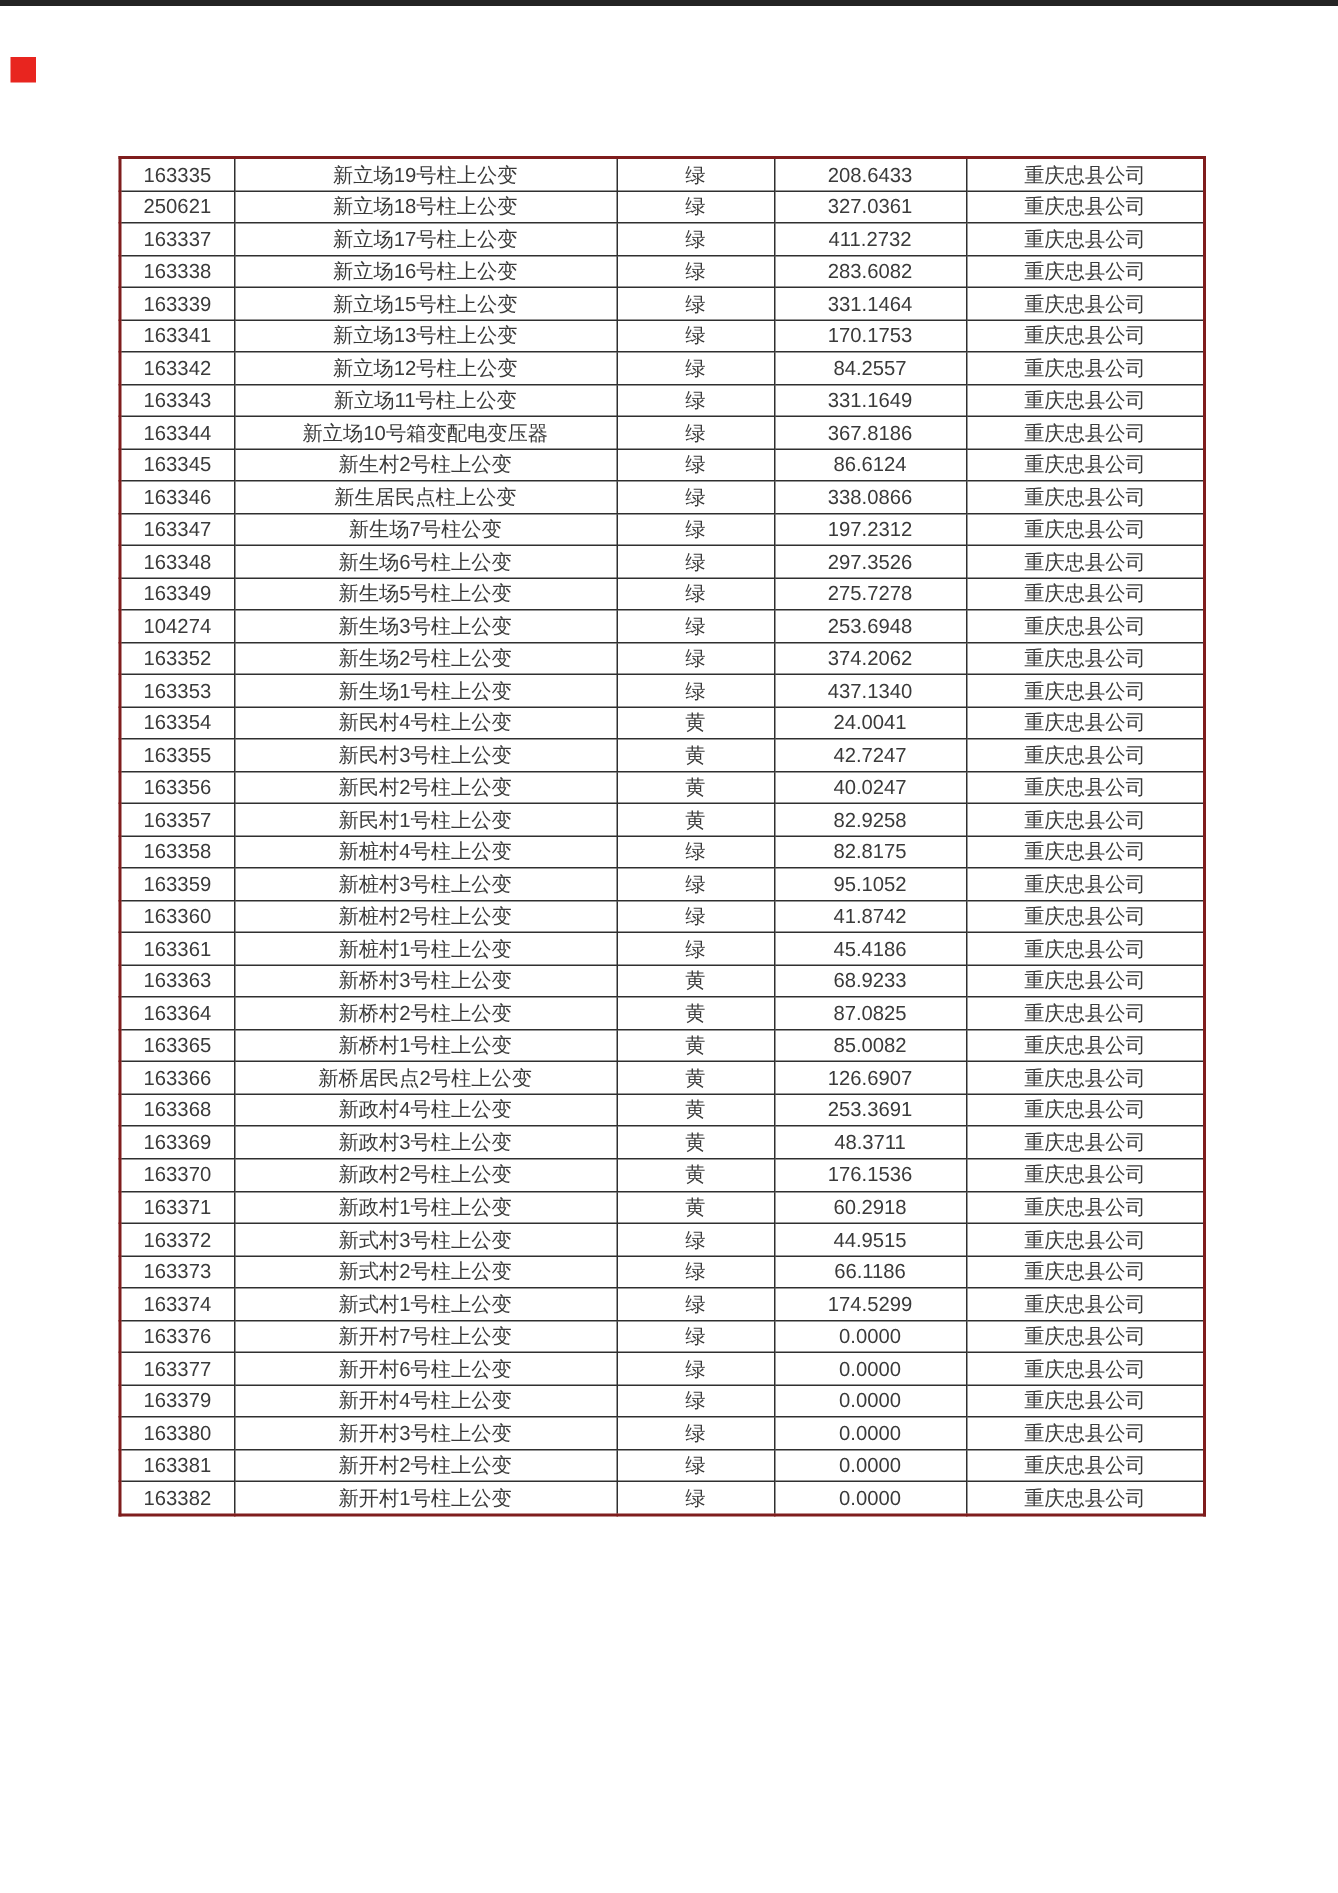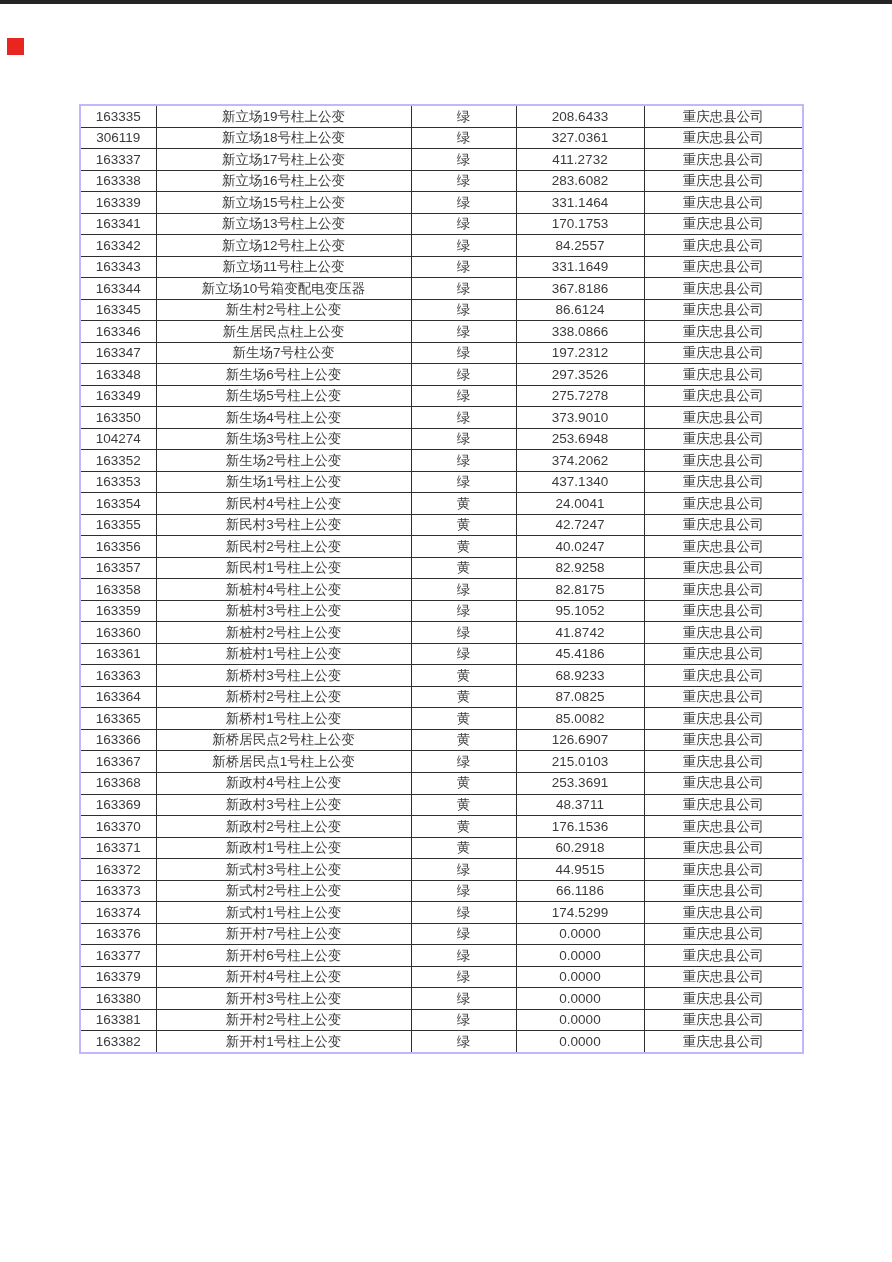--- a/index.html
+++ b/index.html
@@ -30,21 +30,21 @@
     height: 17px;
     background: #e8251f;
   }
   table.data-table {
     position: absolute;
     left: 79px;
     top: 104px;
     width: 723px;
     border-collapse: collapse;
     table-layout: fixed;
-    border: 2px solid #c4b5fd;
+    border: 2px solid #7f1d1d;
   }
   table.data-table td {
     border: 1px solid #2f2f2f;
     height: 20.53px;
     padding: 0;
     text-align: center;
     vertical-align: middle;
     font-size: 13.5px;
     color: #3a3a3a;
     white-space: nowrap;
@@ -73,21 +73,21 @@
   </colgroup>
   <tbody>
       <tr>
     <td>163335</td>
     <td>新立场19号柱上公变</td>
     <td>绿</td>
     <td>208.6433</td>
     <td>重庆忠县公司</td>
   </tr>
       <tr>
-    <td>306119</td>
+    <td>250621</td>
     <td>新立场18号柱上公变</td>
     <td>绿</td>
     <td>327.0361</td>
     <td>重庆忠县公司</td>
   </tr>
       <tr>
     <td>163337</td>
     <td>新立场17号柱上公变</td>
     <td>绿</td>
     <td>411.2732</td>
@@ -164,27 +164,20 @@
     <td>重庆忠县公司</td>
   </tr>
       <tr>
     <td>163349</td>
     <td>新生场5号柱上公变</td>
     <td>绿</td>
     <td>275.7278</td>
     <td>重庆忠县公司</td>
   </tr>
       <tr>
-    <td>163350</td>
-    <td>新生场4号柱上公变</td>
-    <td>绿</td>
-    <td>373.9010</td>
-    <td>重庆忠县公司</td>
-  </tr>
-      <tr>
     <td>104274</td>
     <td>新生场3号柱上公变</td>
     <td>绿</td>
     <td>253.6948</td>
     <td>重庆忠县公司</td>
   </tr>
       <tr>
     <td>163352</td>
     <td>新生场2号柱上公变</td>
     <td>绿</td>
@@ -273,27 +266,20 @@
     <td>新桥村1号柱上公变</td>
     <td>黄</td>
     <td>85.0082</td>
     <td>重庆忠县公司</td>
   </tr>
       <tr>
     <td>163366</td>
     <td>新桥居民点2号柱上公变</td>
     <td>黄</td>
     <td>126.6907</td>
-    <td>重庆忠县公司</td>
-  </tr>
-      <tr>
-    <td>163367</td>
-    <td>新桥居民点1号柱上公变</td>
-    <td>绿</td>
-    <td>215.0103</td>
     <td>重庆忠县公司</td>
   </tr>
       <tr>
     <td>163368</td>
     <td>新政村4号柱上公变</td>
     <td>黄</td>
     <td>253.3691</td>
     <td>重庆忠县公司</td>
   </tr>
       <tr>

